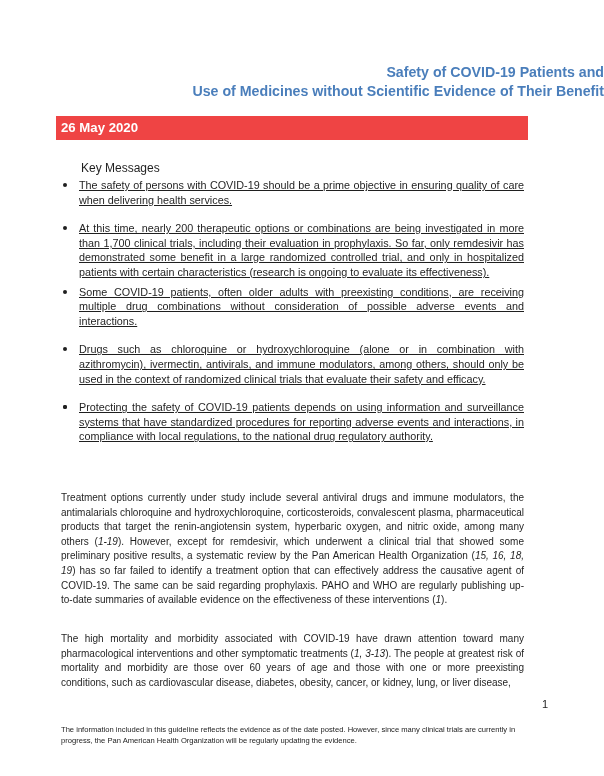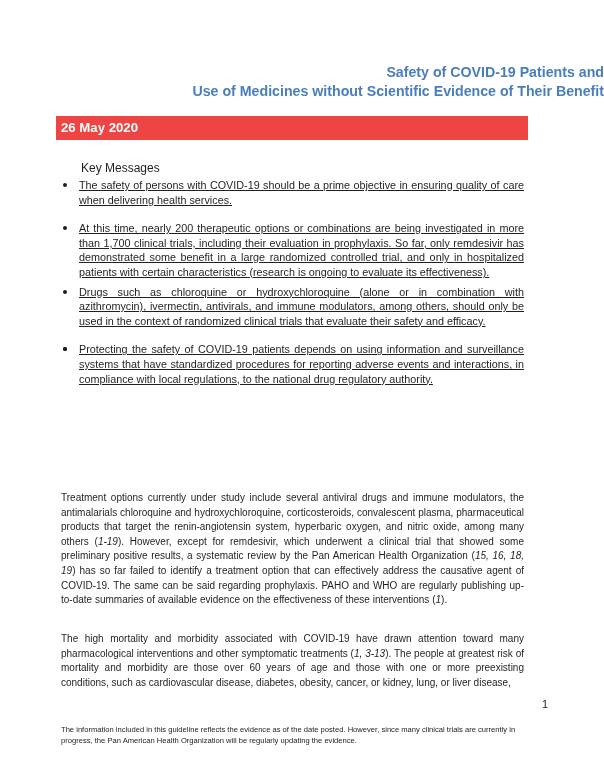--- a/index.html
+++ b/index.html
@@ -54,20 +54,24 @@
     <li class="bullet" style="margin-bottom:14px;">
       <span class="dot"></span>
       <span>The safety of persons with COVID-19 should be a prime objective in ensuring quality of care when delivering health services.</span>
     </li>
     <li class="bullet" style="margin-bottom:5px;">
       <span class="dot"></span>
       <span>At this time, nearly 200 therapeutic options or combinations are being investigated in more than 1,700 clinical trials, including their evaluation in prophylaxis. So far, only remdesivir has demonstrated some benefit in a large randomized controlled trial, and only in hospitalized patients with certain characteristics (research is ongoing to evaluate its effectiveness).</span>
     </li>
     <li class="bullet" style="margin-bottom:14px;">
       <span class="dot"></span>
+      <span>Some COVID-19 patients, often older adults with preexisting conditions, are receiving multiple drug combinations without consideration of possible adverse events and interactions.</span>
+    </li>
+    <li class="bullet" style="margin-bottom:14px;">
+      <span class="dot"></span>
       <span>Drugs such as chloroquine or hydroxychloroquine (alone or in combination with azithromycin), ivermectin, antivirals, and immune modulators, among others, should only be used in the context of randomized clinical trials that evaluate their safety and efficacy.</span>
     </li>
     <li class="bullet" style="margin-bottom:14px;">
       <span class="dot"></span>
     </li>
     <li class="bullet">
       <span class="dot"></span>
       <span>Protecting the safety of COVID-19 patients depends on using information and surveillance systems that have standardized procedures for reporting adverse events and interactions, in compliance with local regulations, to the national drug regulatory authority.</span>
     </li>
   </ul>

